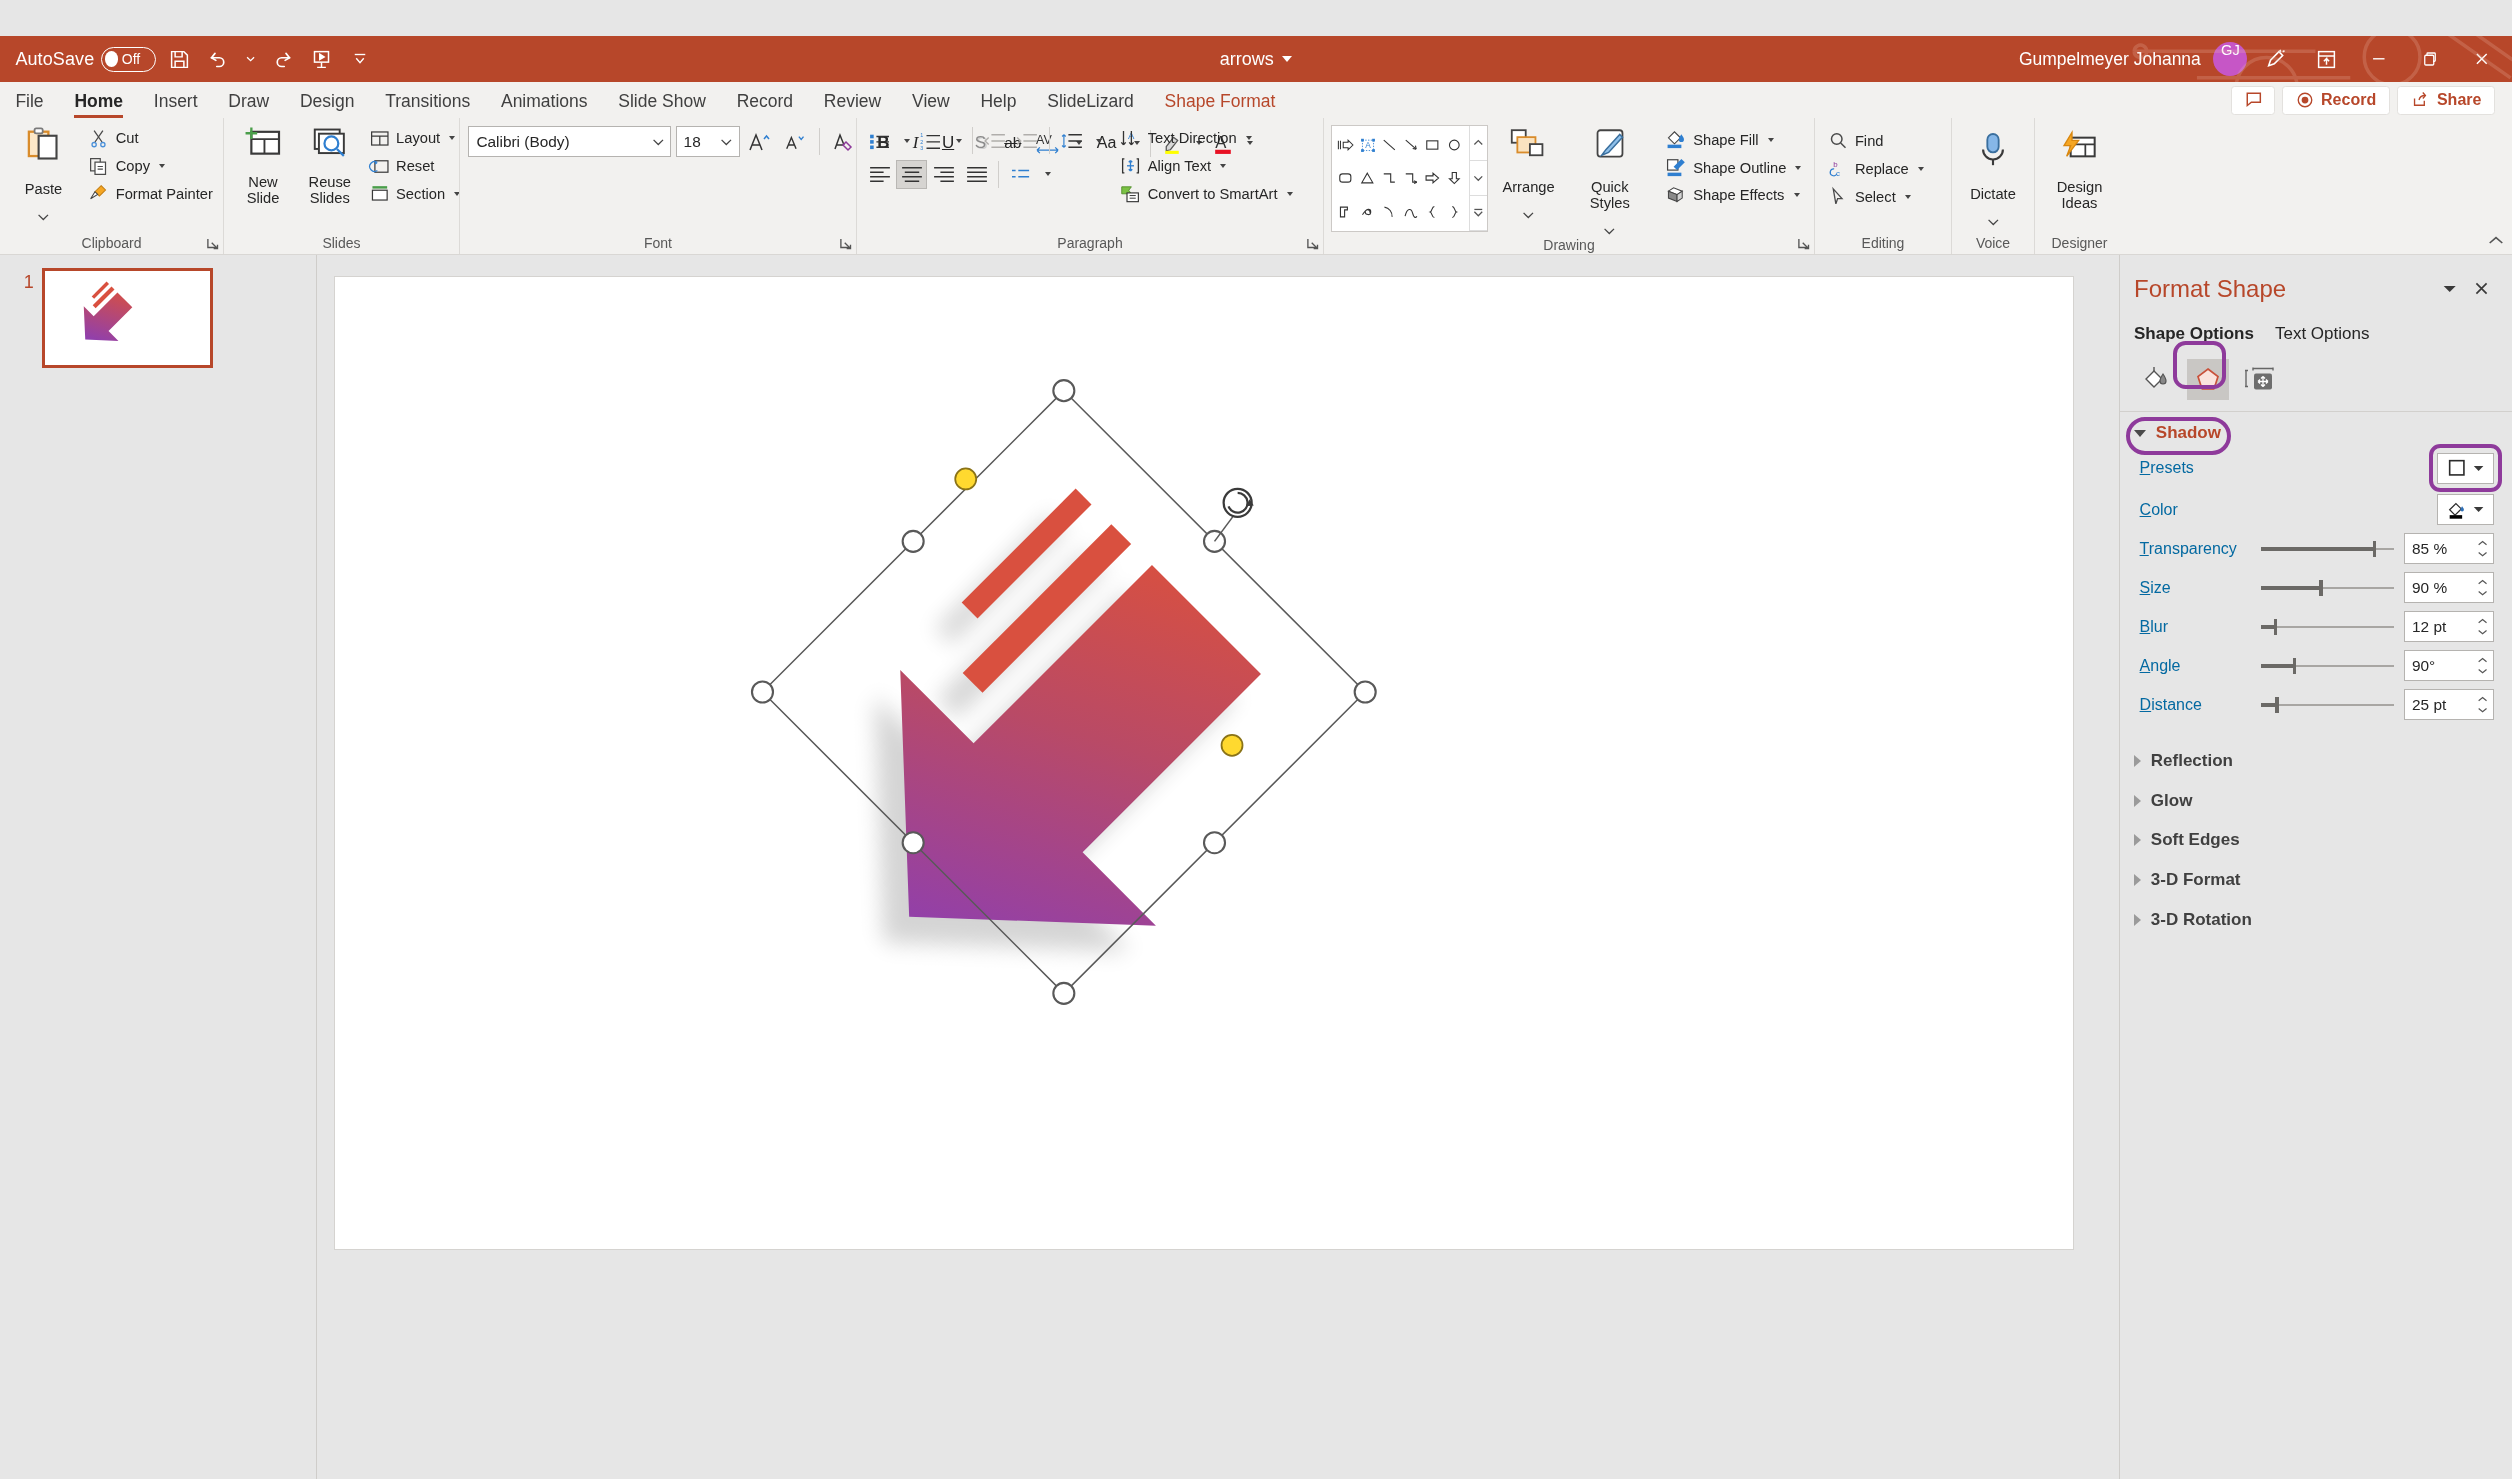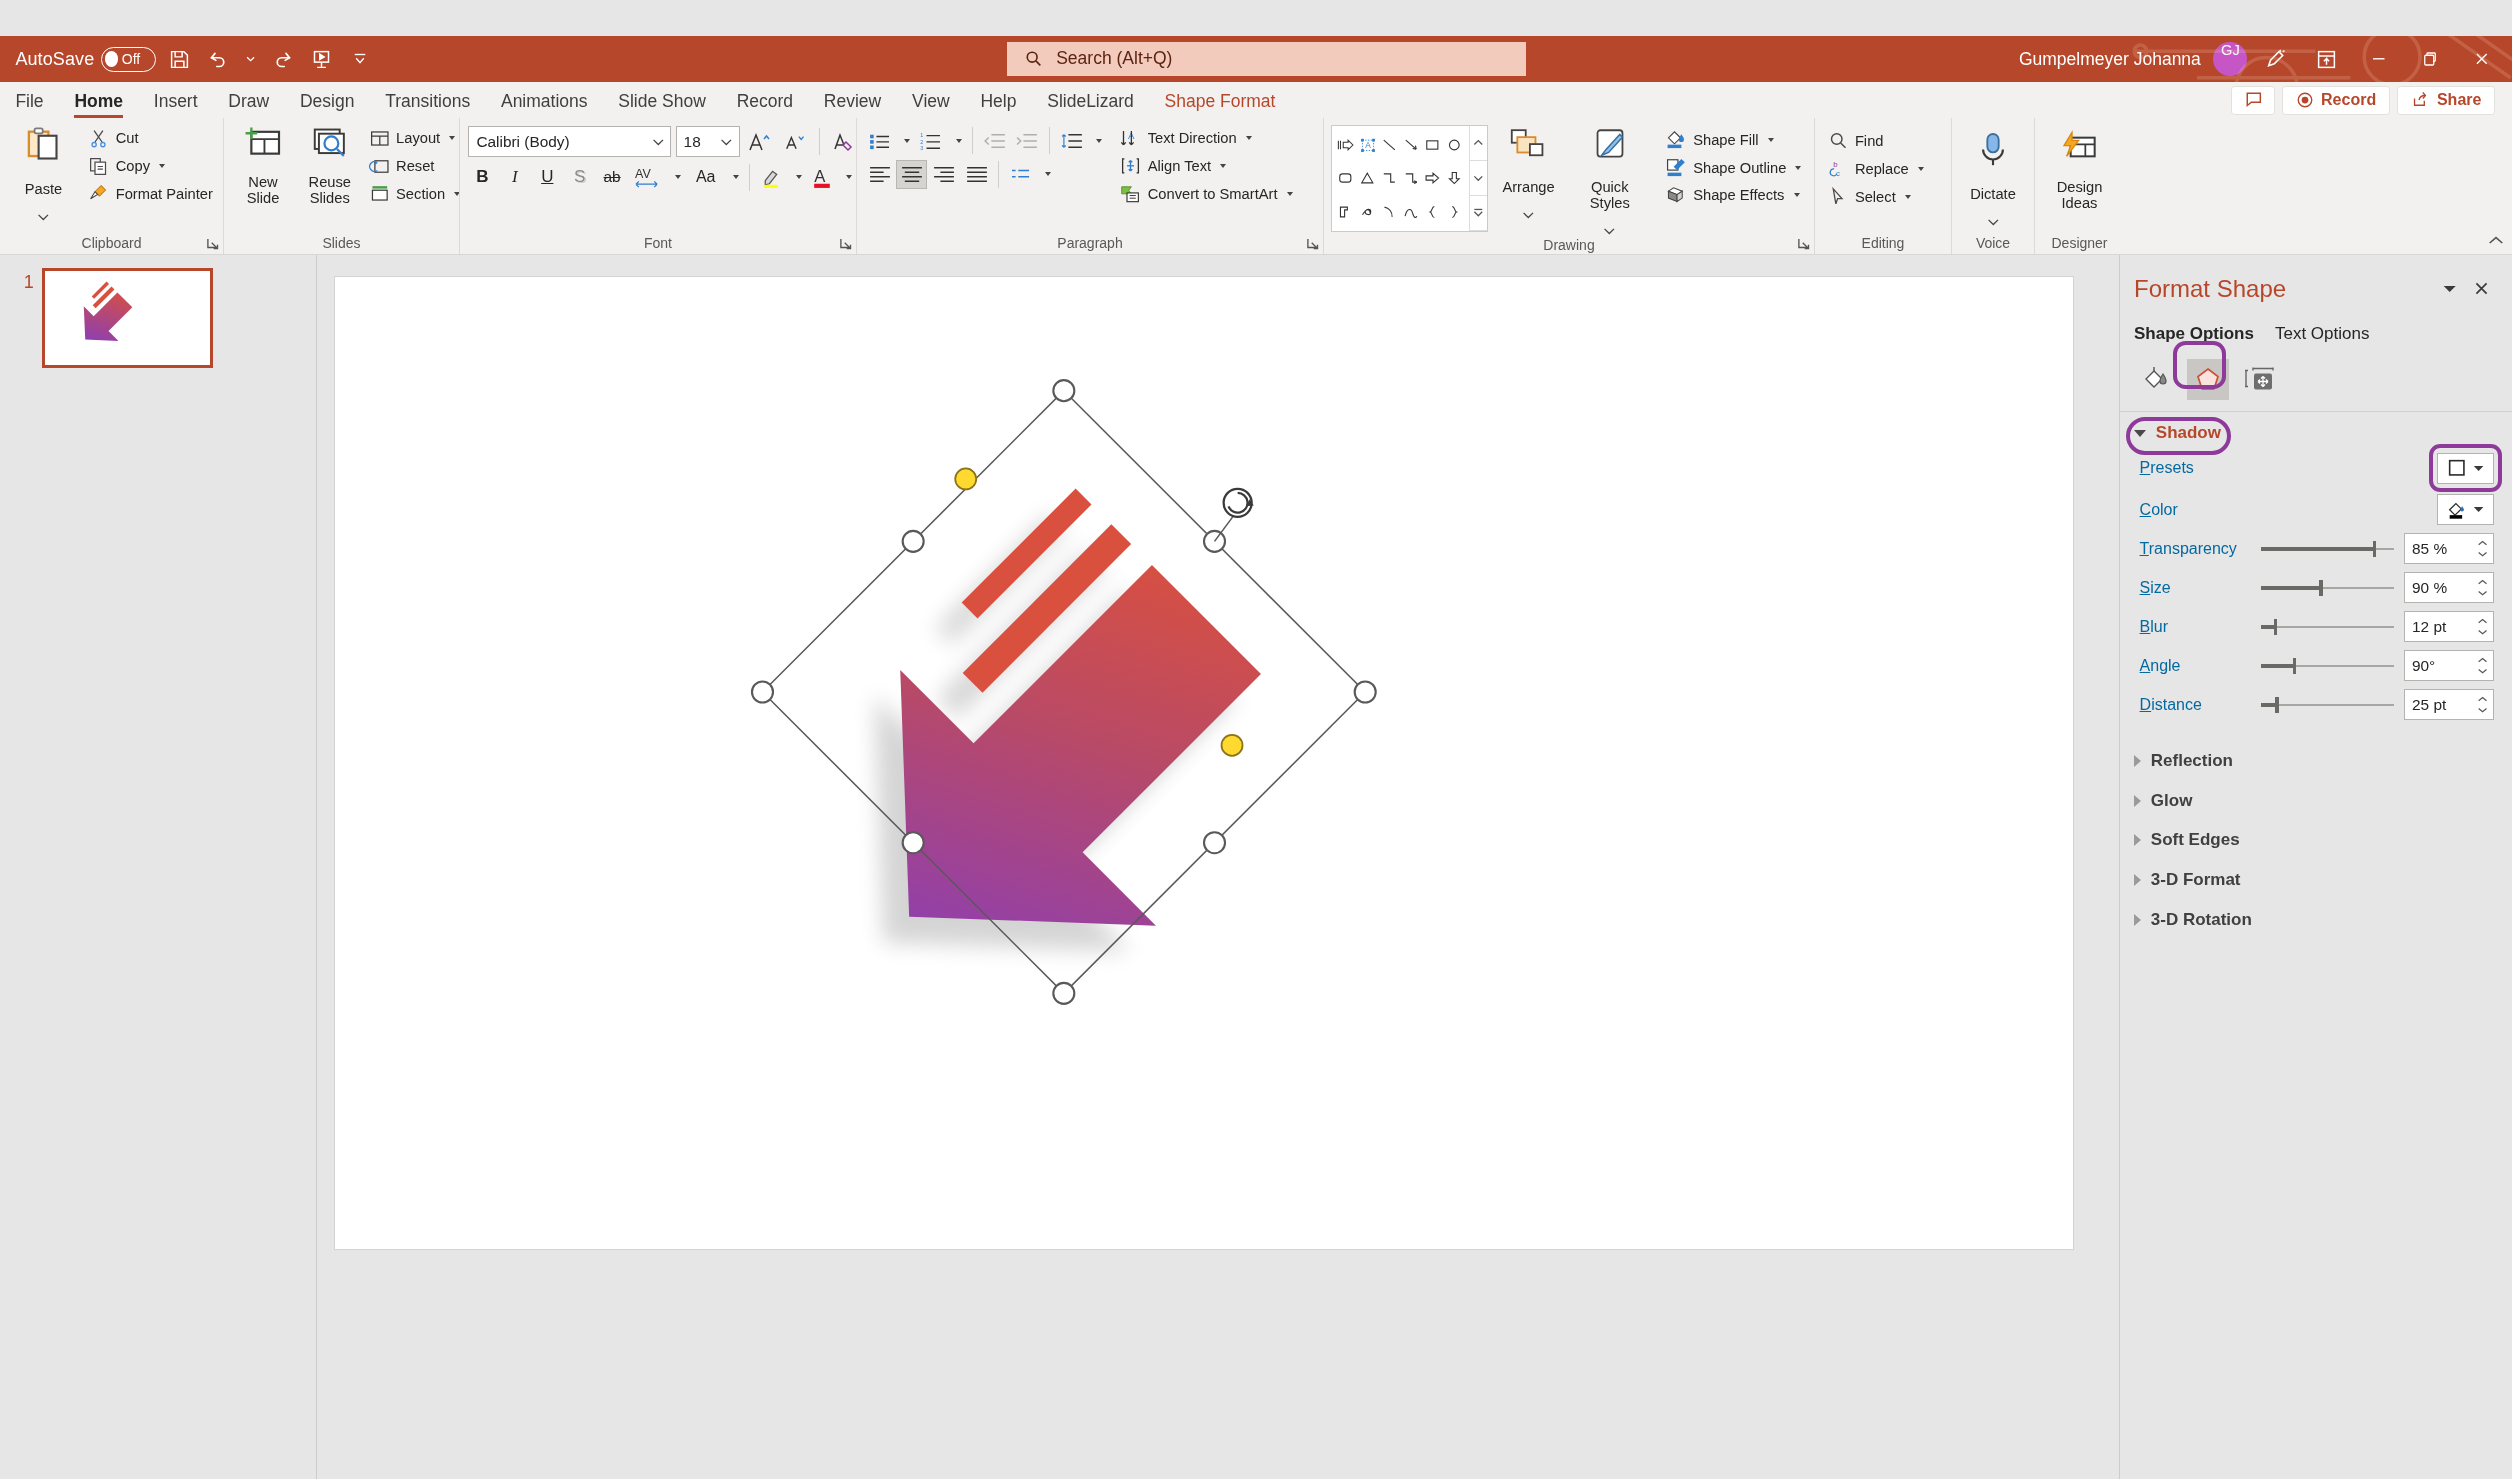--- a/index.html
+++ b/index.html
@@ -252,27 +252,20 @@
       </div>
     </div>
 
     <div class="tb-center">
       <div class="doc-title">
         <span>arrows</span>
         <span class="caret-dn"></span>
       </div>
     </div>
 
-    <div class="searchbox">
-      <svg width="19.6" height="19.6" viewBox="0 0 24 24" fill="none" stroke="#5c2312" stroke-width="2">
-        <circle cx="10" cy="10" r="6"></circle>
-          <path d="M14.5 14.5L20 20"></path>
-      </svg>
-      <span class="ph">Search (Alt+Q)</span>
-    </div>
 
     <div class="tb-right">
       <span class="user-name">Gumpelmeyer Johanna</span>
       <div class="avatar">
         <span>GJ</span>
       </div>
       <div class="win-btn">
         <svg width="22.4" height="22.4" viewBox="0 0 24 24" fill="none" stroke="#fff" stroke-width="1.7">
           <path d="M5 19l2-6 9-9 4 4-9 9z"></path>
             <path d="M17 2l1 2M20 4l2-1"></path>
@@ -439,21 +432,21 @@
             </svg>
             <span>Section</span>
             <span class="chev sm"></span>
           </div>
         </div>
       </div>
       <div class="grp-label">Slides</div>
     </div>
 
     <div class="grp" style="width:397px">
-      <div class="grp-body" style="flex-direction:column; gap:0;">
+      <div class="grp-body" style="flex-direction:row; gap:8px;">
         <div class="fontrow1">
           <div class="combo" style="width:203px">
             <span>Calibri (Body)</span>
             <svg width="12.6" height="8.4" viewBox="0 0 16 10" fill="none" stroke="#444" stroke-width="1.6">
                 <path d="M2 2l6 6 6-6"></path>
               </svg>
           </div>
           <div class="combo" style="width:64px">
             <span>18</span>
             <svg width="12.6" height="8.4" viewBox="0 0 16 10" fill="none" stroke="#444" stroke-width="1.6">

